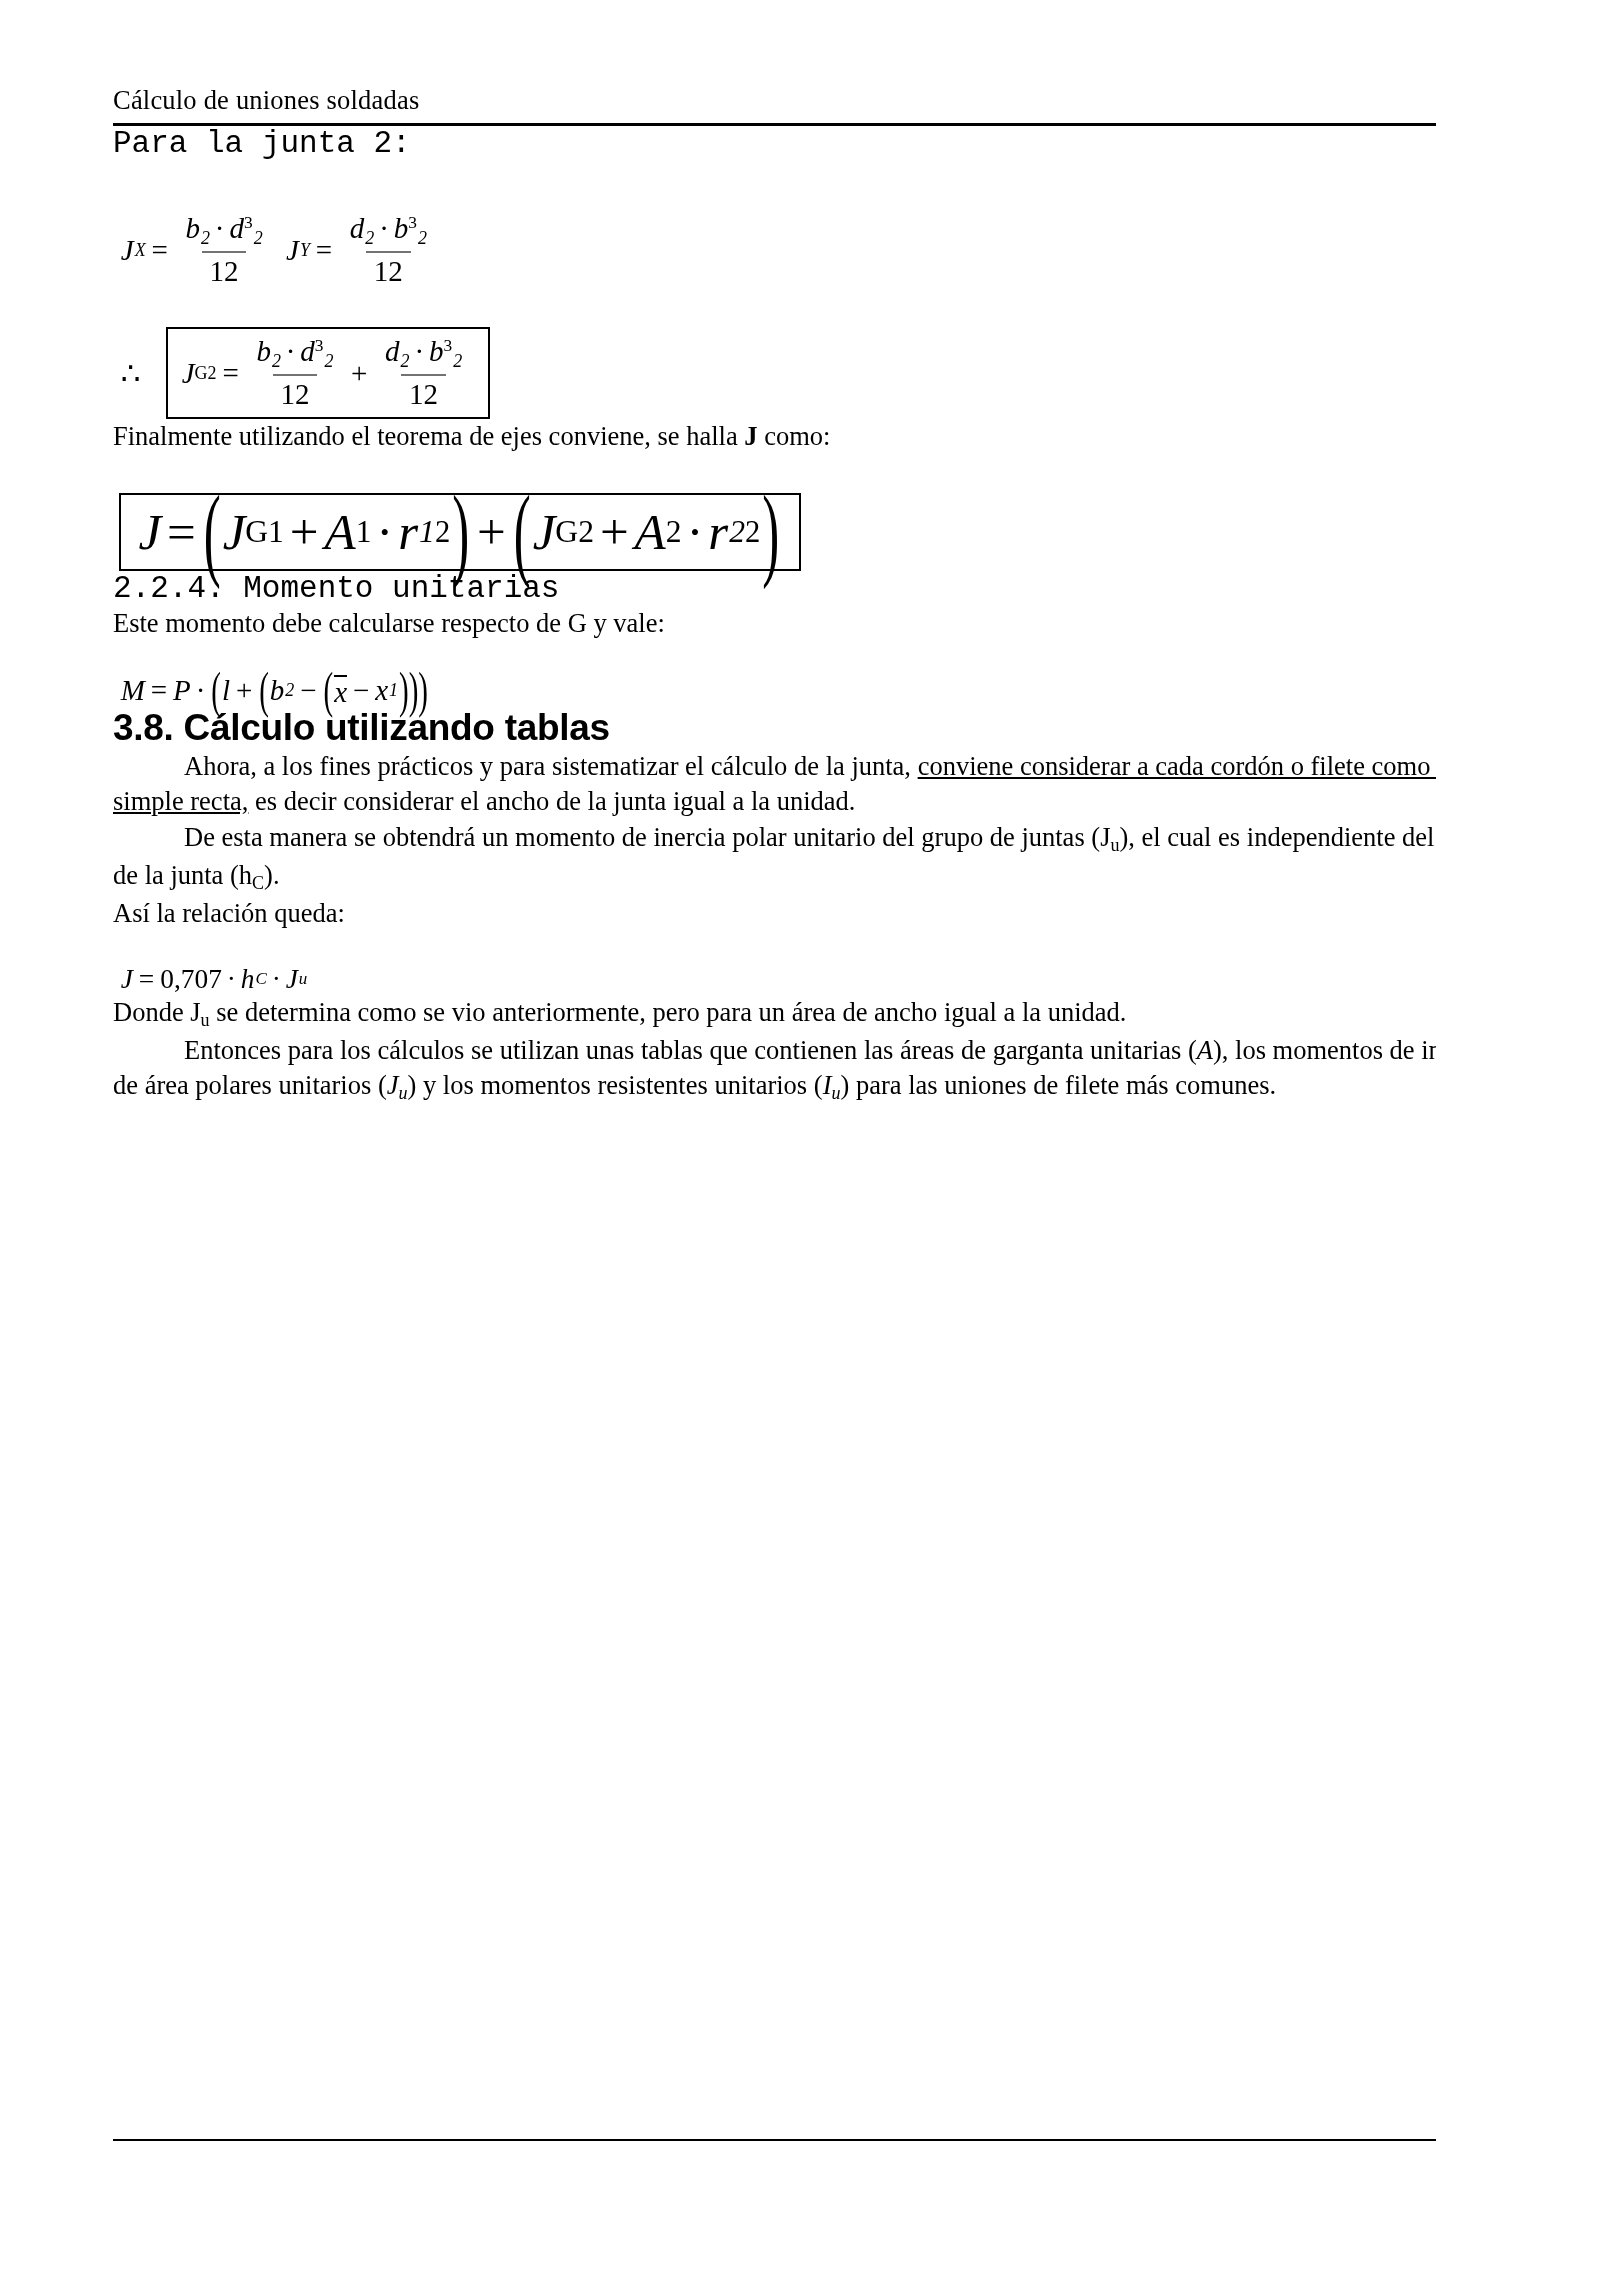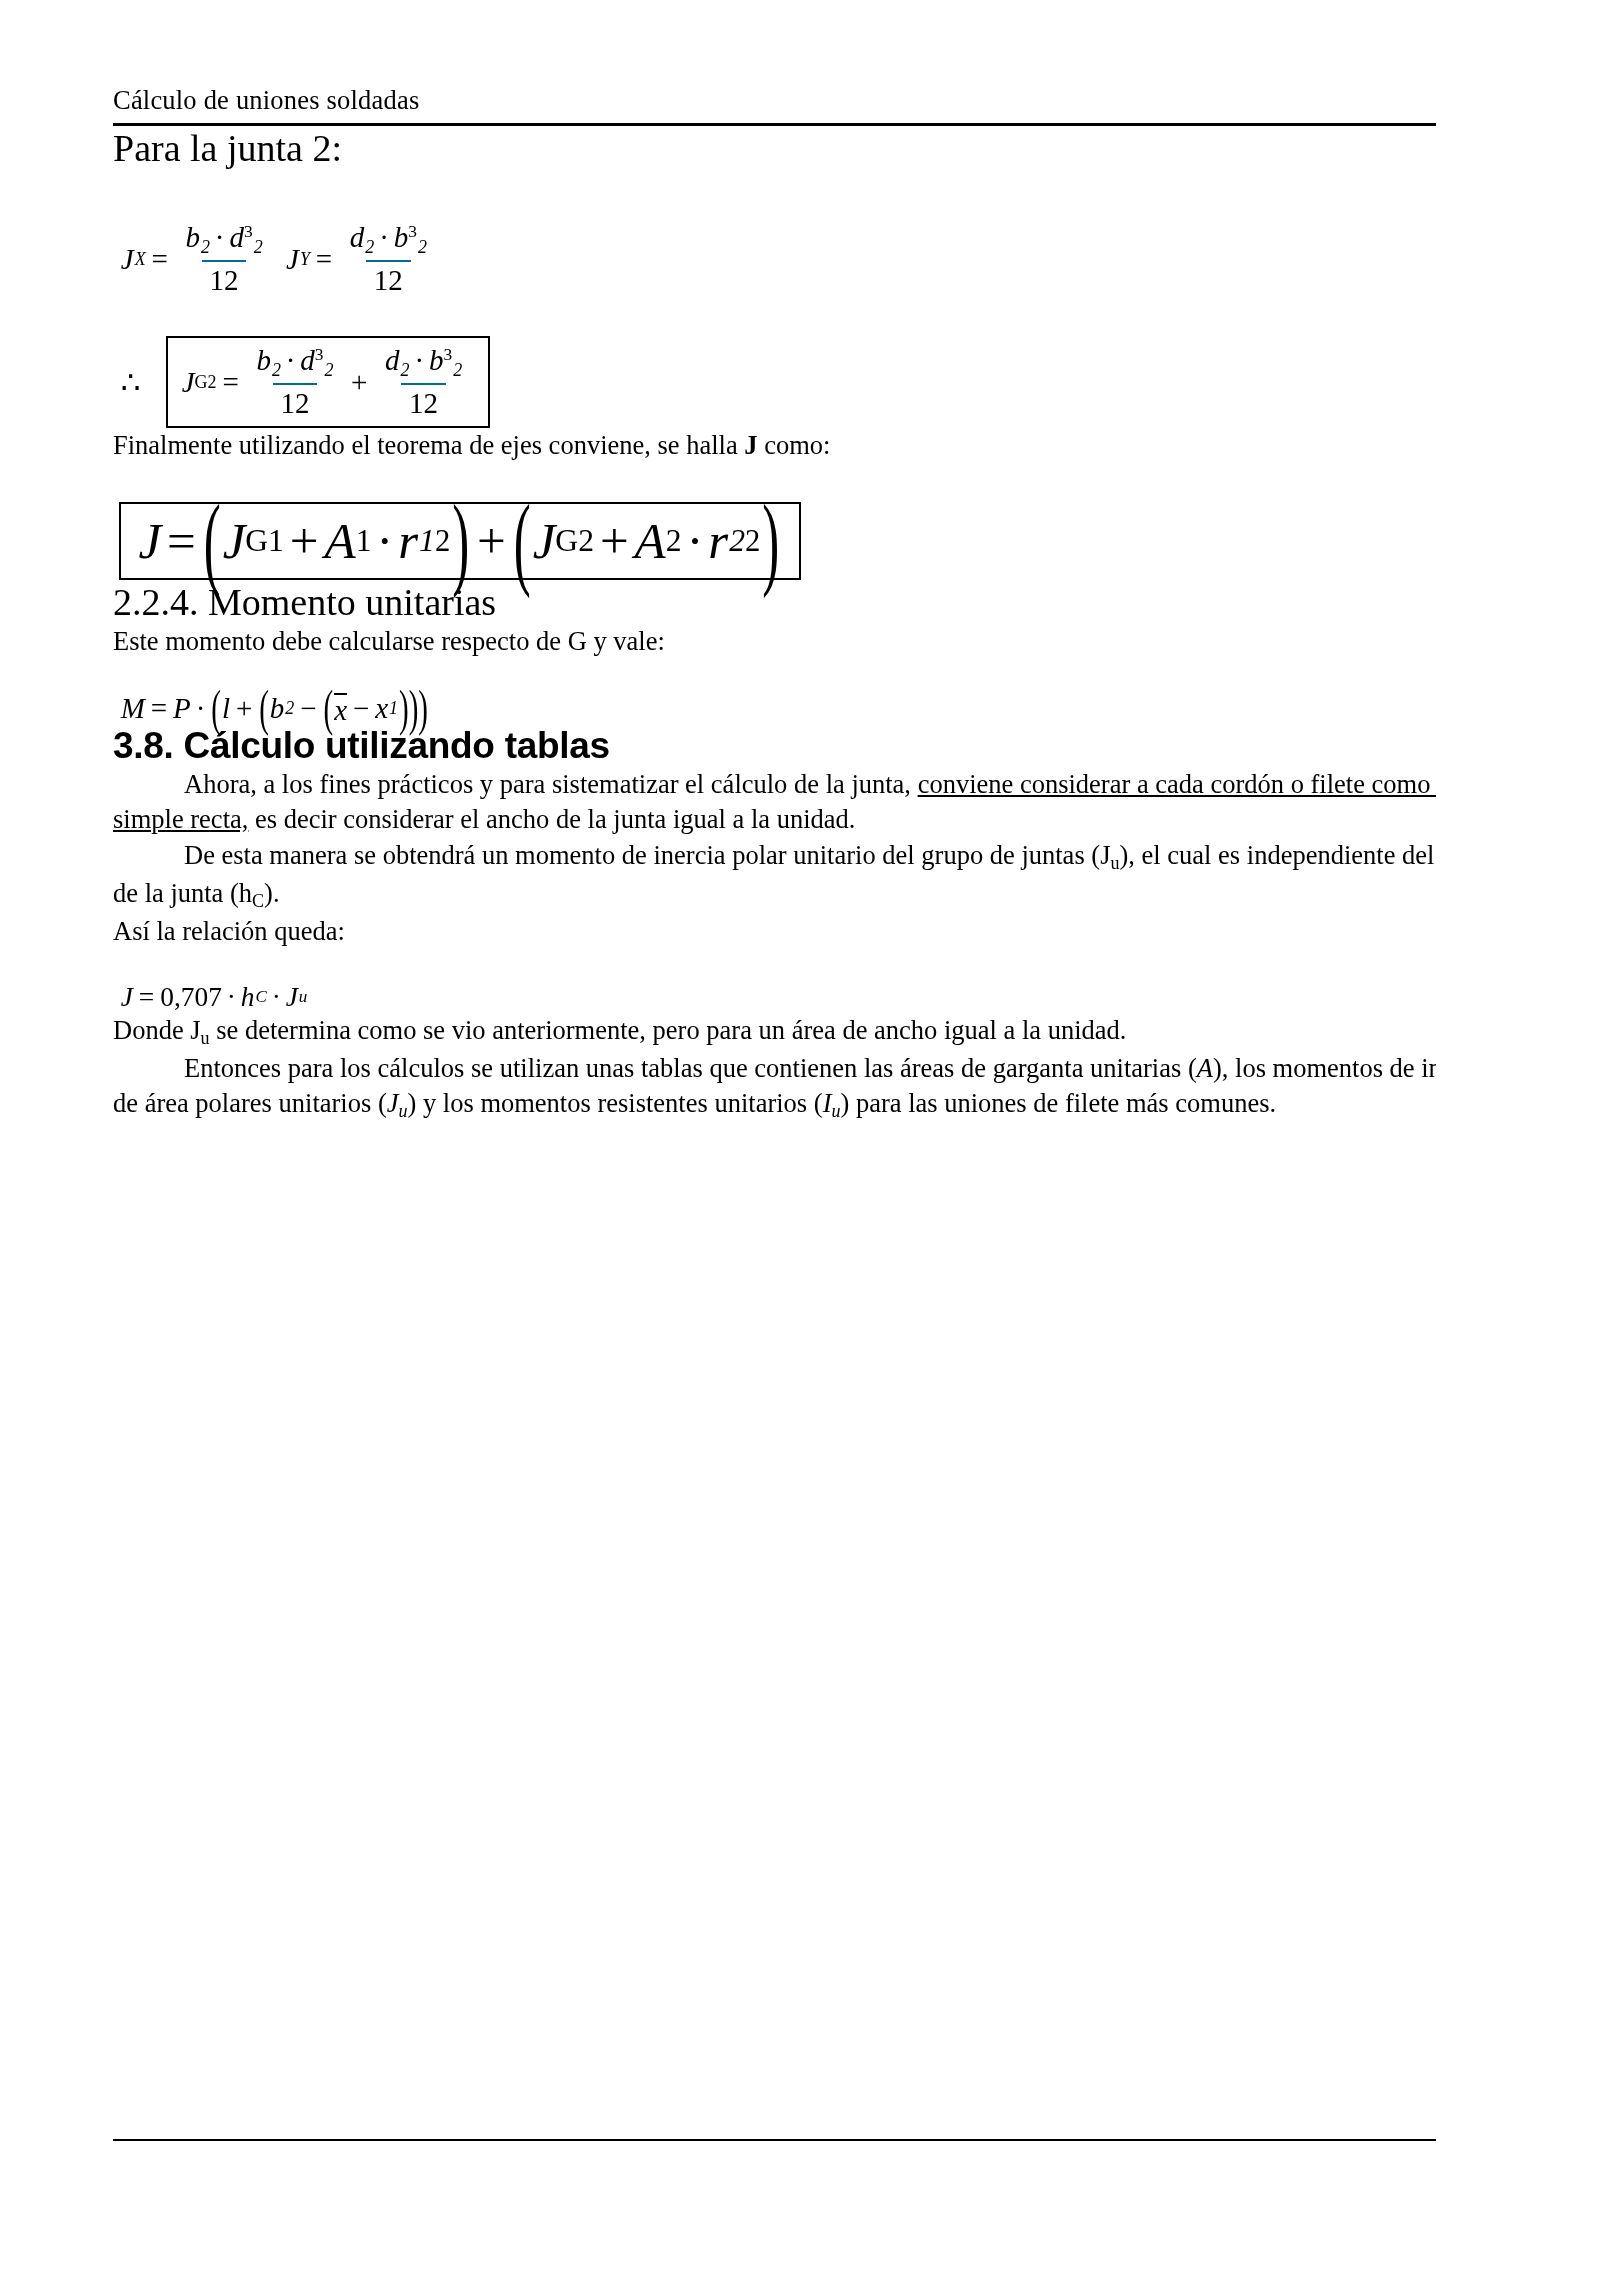--- a/index.html
+++ b/index.html
@@ -38,23 +38,23 @@
     letter-spacing: 0.2px;
   }
   .header-rule {
     margin-top: 7.8px;
     border-top: 3.9px solid #000;
     width: 1408px;
   }
 
   
   h2.sans-heading {
-    font-family: Liberation Serif, serif;
+    font-family: Liberation Mono, monospace;
     font-weight: normal;
-    font-size: 38px;
+    font-size: 31px;
     margin: 0;
     padding: 0;
   }
   .h-para-junta { margin-top: 44px; }
   .h-momento { margin-top: 71px; }
 
   h2.bold-heading {
     font-family: "Liberation Sans", sans-serif;
     font-weight: bold;
     font-size: 37px;
@@ -115,21 +115,21 @@
     display: inline-flex;
     flex-direction: column;
     align-items: center;
     vertical-align: middle;
     margin: 0 3.9px;
   }
   .frac .num {
     padding: 0 7.8px 2px 7.8px;
   }
   .frac .den {
-    border-top: 2px solid #0369a1;
+    border-top: 2px solid #737373;
     padding: 2px 7.8px 0 7.8px;
     font-style: normal;
   }
   .eq-jx { font-size: 29px; margin-top: 51px; margin-left: 7.8px; }
   .eq-jy { font-size: 29px; margin-top: 35px; margin-left: 7.8px; }
   .eq-jg2-wrap {
     margin-top: 39px;
     margin-left: 7.8px;
     display: flex;
     align-items: center;

